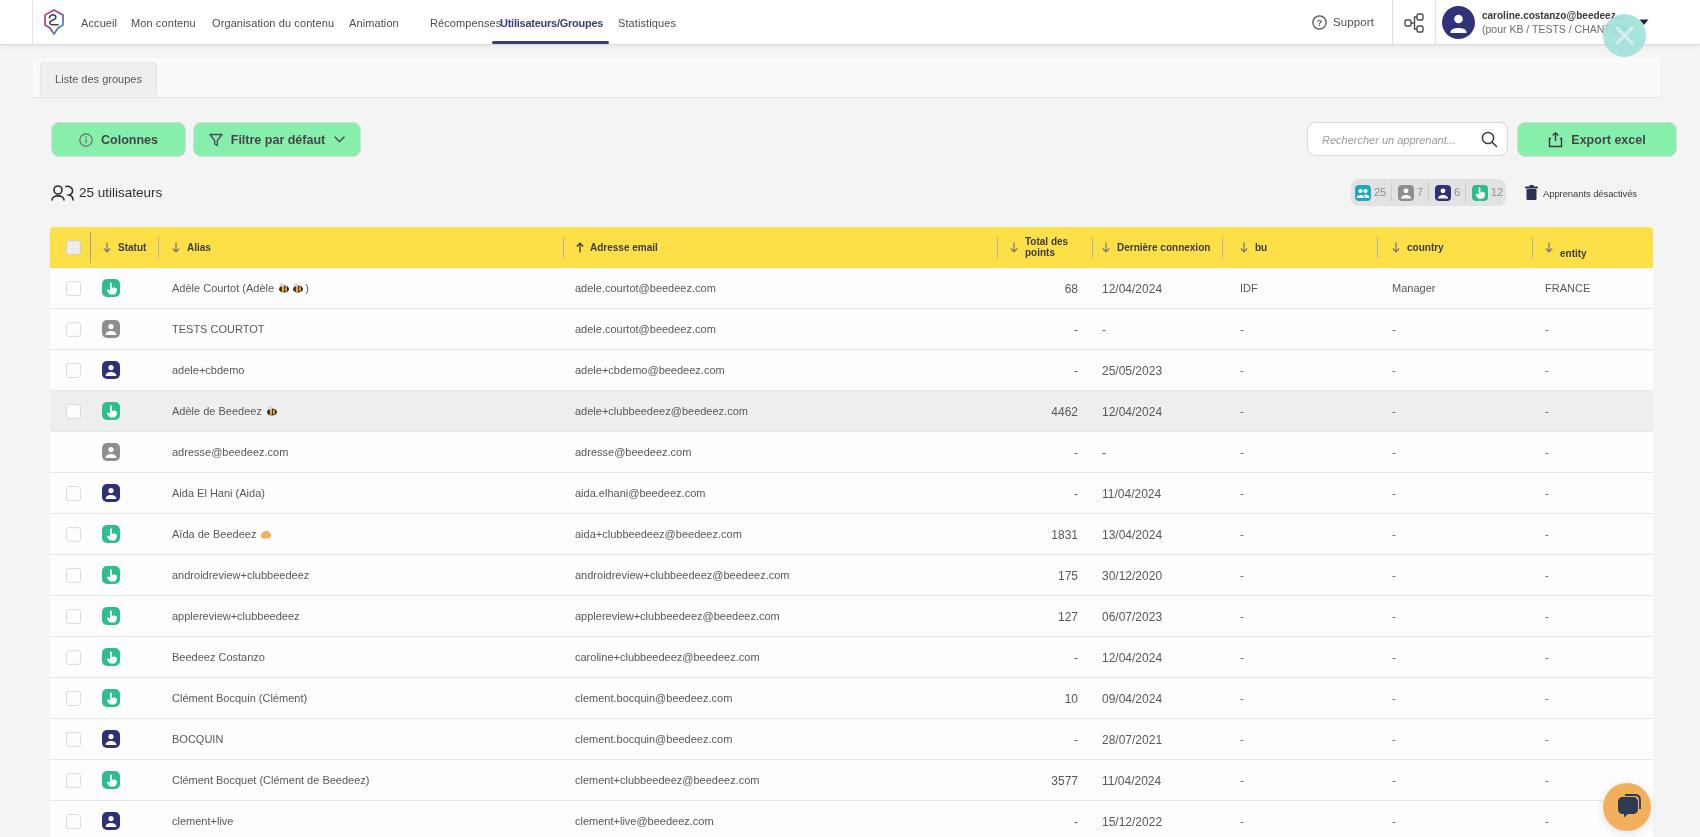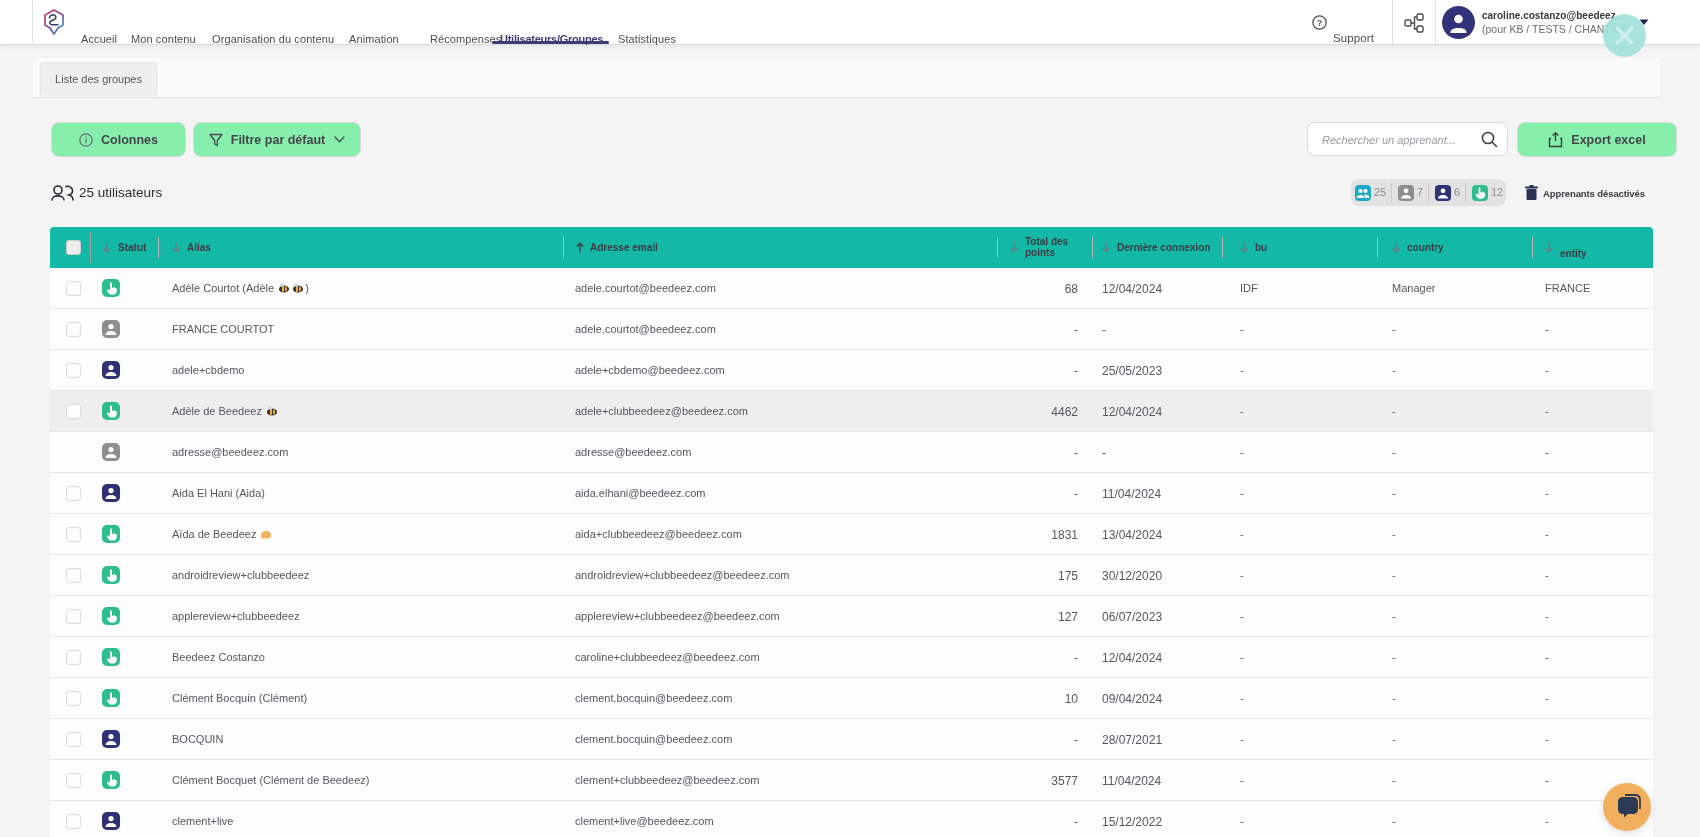--- a/index.html
+++ b/index.html
@@ -2,21 +2,21 @@
 <html><head>
 <meta charset="utf-8">
 <style>
   * { margin:0; padding:0; box-sizing:border-box; }
   html,body { width:1700px; height:837px; overflow:hidden; font-family:"Liberation Sans", sans-serif; }
   body { background:#f5f4f4; position:relative; }
   .abs { position:absolute; }
 
   
   #navbar { position:absolute; left:0; top:0; width:1700px; height:45px; background:#ffffff; border-bottom:1px solid #dcdcdc; box-shadow:0 2px 4px rgba(0,0,0,0.05); z-index:5; }
-  .navitem { position:absolute; top:17px; font-size:11px; color:#4b4b55; letter-spacing:0.1px; white-space:nowrap;margin-top:16px; }
+  .navitem { position:absolute; top:17px; font-size:11px; color:#4b4b55; letter-spacing:0.1px; white-space:nowrap; }
   .navitem.active { color:#3b3e75; font-weight:bold; letter-spacing:-0.25px; }
   #nav-underline { position:absolute; left:492px; top:41px; width:117px; height:3px; background:#3b3e75; border-radius:2px; }
   .vline { position:absolute; top:0; width:1px; height:45px; background:#e3e3e3; }
 
   
   #tabstrip { position:absolute; left:33px; top:58px; width:1627px; height:40px; background:#fafafa; border-bottom:1px solid #e2e2e2; }
   #tab-inactive { position:absolute; left:7px; top:4px; width:117px; height:33px; background:#f0efef; box-shadow:0 1px 2px rgba(0,0,0,0.05); border:1px solid #e6e4e4; border-bottom:none; border-radius:4px 4px 0 0; color:#58585e; font-size:11px; text-align:center; line-height:33px; }
   #tab-active { position:absolute; left:129px; top:-3px; width:135px; height:44px; background:#ffffff; border-radius:4px 4px 0 0; color:#3b3e75; font-weight:bold; font-size:11px; text-align:center; line-height:42px; }
 
   
@@ -26,25 +26,25 @@
   #searchbox { position:absolute; left:1307px; top:122px; width:201px; height:34px; background:#fff; border:1px solid #d9d9d9; border-radius:8px; }
   #searchbox .ph { position:absolute; left:14px; top:11px; font-style:italic; font-size:11px; color:#9a9aa0; }
   #btn-export { left:1517px; width:160px; }
 
   
   #count-label { position:absolute; left:79px; top:185px; font-size:13.5px; font-weight:500; color:#2f2f33; }
   #badge-group { position:absolute; left:1351px; top:179px; width:155px; height:27px; background:#e3e2e2; border-radius:8px; }
   .cbadge { position:absolute; top:6px; width:16px; height:16px; border-radius:4px; }
   .cnum { position:absolute; top:7px; font-size:11px; color:#8f8f94; }
   .cdiv { position:absolute; top:4px; width:1px; height:19px; background:#cccccc; }
-  #deslabel { position:absolute; left:1543px; top:188px; font-size:9.5px; font-weight:bold; color:#3a3a3f; letter-spacing:-0.1px; }
+  #deslabel { position:absolute; left:1543px; top:188px; font-size:9.5px; font-weight:normal; color:#3a3a3f; letter-spacing:-0.1px; }
 
   
   #table { position:absolute; left:50px; top:227px; width:1603px; }
-  #thead { position:relative; height:41px; background:#14b8a6; border-radius:4px 4px 0 0; font-size:10px; font-weight:bold; color:#3b3b40; }
+  #thead { position:relative; height:41px; background:#fde047; border-radius:4px 4px 0 0; font-size:10px; font-weight:bold; color:#3b3b40; }
   .hdiv { position:absolute; top:10px; width:1px; height:21px; background:#b3b3b3; }
   .hcell { position:absolute; top:15px; white-space:nowrap; }
   .row { position:relative; height:41px; background:#fdfdfd; border-bottom:1px solid #e7e6e6; font-size:11px; color:#57575e; }
   .row.hl { background:#efeeee; }
   .checkbox { position:absolute; left:16px; top:13px; width:15px; height:15px; border:1px solid #d9dce1; border-radius:3px; background:#fdfdfd; }
   .sbadge { position:absolute; left:52px; top:11px; width:18px; height:18px; border-radius:5px; }
   .sbadge.green { background:#2ebe8e; }
   .sbadge.navy { background:#2e3176; }
   .sbadge.gray { background:#8e8e8e; }
   .alias { position:absolute; left:122px; top:14px; white-space:nowrap; }
@@ -265,21 +265,21 @@
         <span class="ent">FRANCE</span>
       </div>
       <div class="row">
         <div class="checkbox"></div>
         <div class="sbadge gray" style="display:flex;align-items:center;justify-content:center;">
           <svg width="18" height="18" viewBox="0 0 18 18">
             <circle cx="9" cy="6.6" r="2.6" fill="#fff"></circle>
             <path d="M3.6 15 C3.6 9.8 14.4 9.8 14.4 15 Z" fill="#fff"></path>
           </svg>
         </div>
-        <span class="alias">FRANCE COURTOT</span>
+        <span class="alias">TESTS COURTOT</span>
         <span class="email">adele.courtot@beedeez.com</span>
         <span class="pts">-</span>
         <span class="dt">-</span>
         <span class="bu">-</span>
         <span class="cty">-</span>
         <span class="ent">-</span>
       </div>
       <div class="row">
         <div class="checkbox"></div>
         <div class="sbadge navy" style="display:flex;align-items:center;justify-content:center;">

